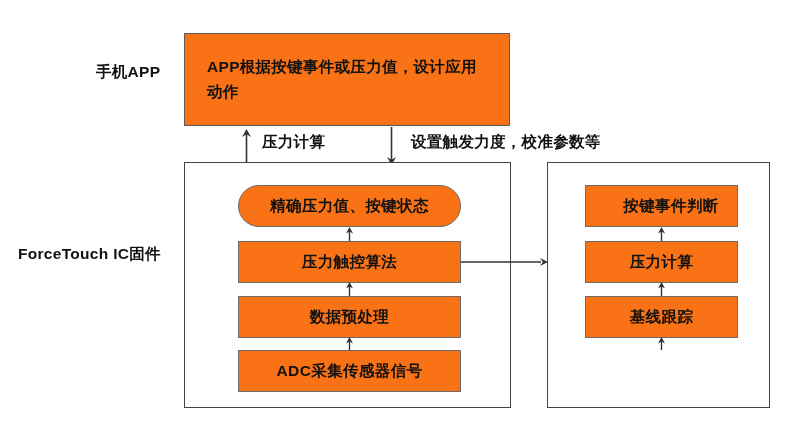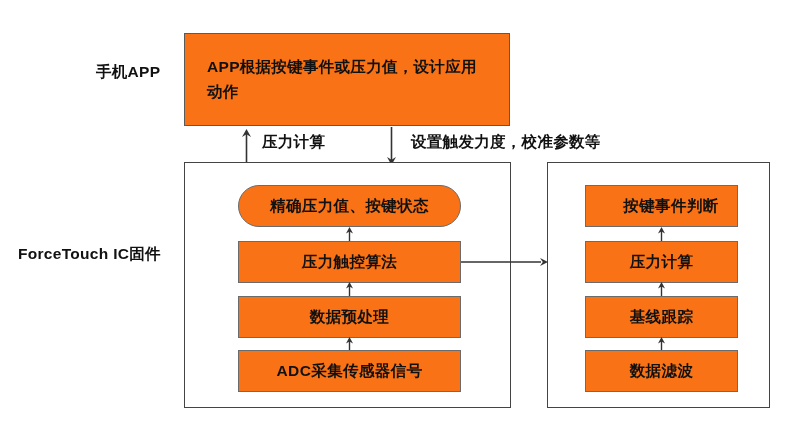--- a/index.html
+++ b/index.html
@@ -205,23 +205,20 @@
 
   <div class="box inner-box rcol" id="r-box-0">
     <span>按键事件判断</span>
   </div>
   <div class="box inner-box rcol" id="r-box-1">
     <span>压力计算</span>
   </div>
   <div class="box inner-box rcol" id="r-box-2">
     <span>基线跟踪</span>
   </div>
-  <div class="box inner-box rcol" id="r-box-3">
-    <span>数据滤波</span>
-  </div>
 
   <div class="v-arrow" style="left:655px; top:227px; height:14px;">
     <svg width="13" height="14" viewBox="0 0 13 14">
       <line x1="6.5" y1="14" x2="6.5" y2="3" stroke="#333" stroke-width="1.4"></line>
       <path d="M6.5 0 L10 6.5 L6.5 4.4 L3 6.5 Z" fill="#333"></path>
     </svg>
   </div>
   <div class="v-arrow" style="left:655px; top:282px; height:14px;">
     <svg width="13" height="14" viewBox="0 0 13 14">
       <line x1="6.5" y1="14" x2="6.5" y2="3" stroke="#333" stroke-width="1.4"></line>

